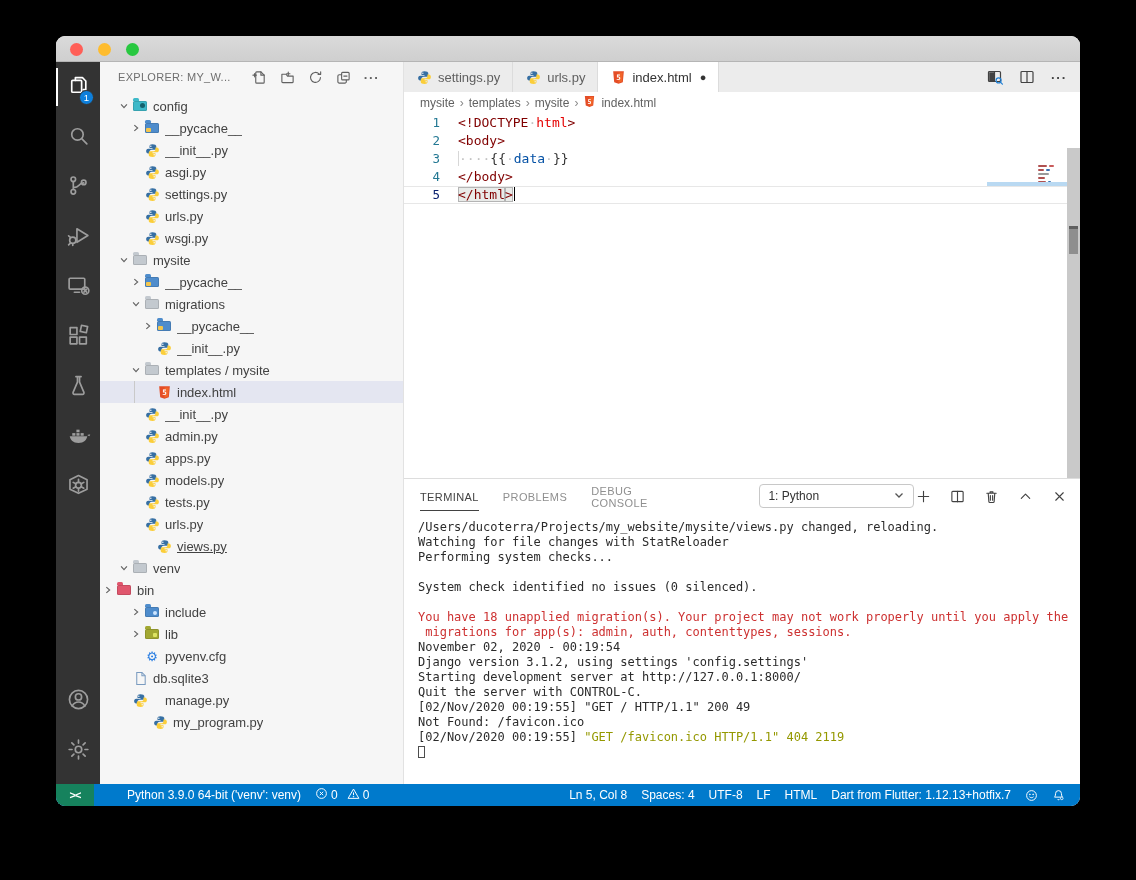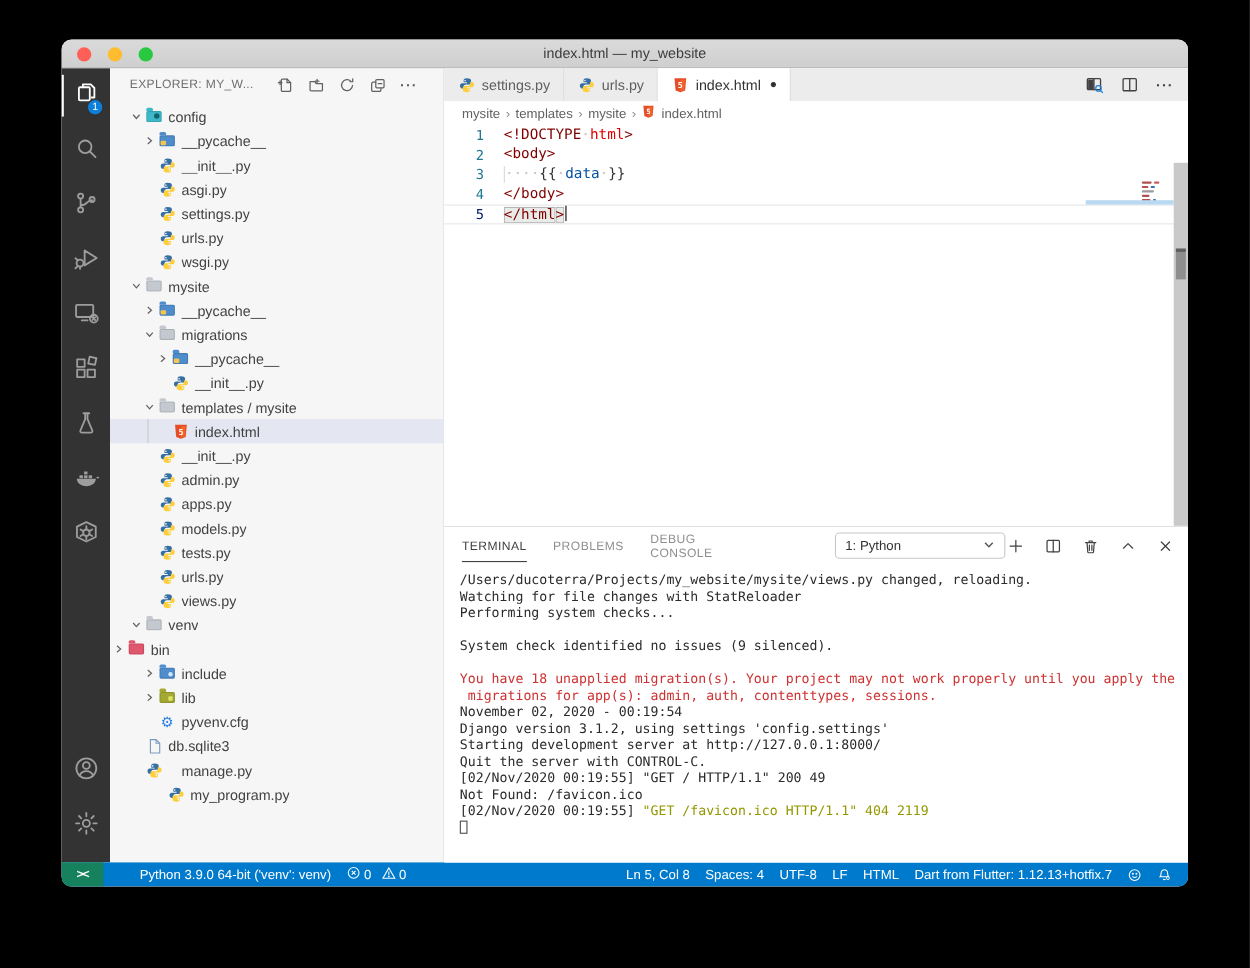--- a/index.html
+++ b/index.html
@@ -138,21 +138,20 @@
 </head>
 <body>
 
 <div class="screen">
   <div class="window">
 
     <div class="titlebar">
       <span class="tl red"></span>
       <span class="tl yellow"></span>
       <span class="tl green"></span>
-      <span class="title-text">index.html — my_website</span>
     </div>
 
     <div class="main">
       <div class="activitybar">
         <div class="ab-top" id="ab-top">
             <div class="ab-item active">
               <span><svg viewBox="0 0 24 24" fill="none" stroke="currentColor" stroke-width="1.6" stroke-linecap="round" stroke-linejoin="round">
                   <rect x="5.5" y="7" width="9.5" height="11.5" rx="1"></rect>
                   <path d="M9 7V4.5h6.8L19 7.7V16h-2.5"></path>
                 </svg></span>
@@ -458,21 +457,21 @@
             </div>
             <div class="row" style="padding-left: 44px;">
               <span class="ficon">
                 <svg viewBox="0 0 16 16">
                   <path fill="#366fa3" d="M7.9 1.2c-2.2 0-3.1.9-3.1 2.1v1.9h3.2v.9H3.4C2 6.1 1.2 7.1 1.2 8.6c0 1.5.8 2.5 2.2 2.5h1.5V9.2c0-1.2 1-2 2.2-2h3.3c1 0 1.6-.7 1.6-1.6V3.3c0-1.3-1.5-2.1-4.1-2.1zM6.2 2.7a.8.8 0 110 1.6.8.8 0 010-1.6z"></path>
                   <path fill="#fbce3a" d="M8.1 14.8c2.2 0 3.1-.9 3.1-2.1v-1.9H8v-.9h4.6c1.4 0 2.2-1 2.2-2.5 0-1.5-.8-2.5-2.2-2.5h-1.5v1.9c0 1.2-1 2-2.2 2H5.6c-1 0-1.6.7-1.6 1.6v2.3c0 1.3 1.5 2.1 4.1 2.1zm1.7-1.5a.8.8 0 110-1.6.8.8 0 010 1.6z"></path>
                 </svg>
               </span>
               <span class="label">urls.py</span>
             </div>
-            <div class="row" style="padding-left: 44px;">
+            <div class="row" style="padding-left: 56px; text-decoration: underline;">
               <span class="ficon">
                 <svg viewBox="0 0 16 16">
                   <path fill="#366fa3" d="M7.9 1.2c-2.2 0-3.1.9-3.1 2.1v1.9h3.2v.9H3.4C2 6.1 1.2 7.1 1.2 8.6c0 1.5.8 2.5 2.2 2.5h1.5V9.2c0-1.2 1-2 2.2-2h3.3c1 0 1.6-.7 1.6-1.6V3.3c0-1.3-1.5-2.1-4.1-2.1zM6.2 2.7a.8.8 0 110 1.6.8.8 0 010-1.6z"></path>
                   <path fill="#fbce3a" d="M8.1 14.8c2.2 0 3.1-.9 3.1-2.1v-1.9H8v-.9h4.6c1.4 0 2.2-1 2.2-2.5 0-1.5-.8-2.5-2.2-2.5h-1.5v1.9c0 1.2-1 2-2.2 2H5.6c-1 0-1.6.7-1.6 1.6v2.3c0 1.3 1.5 2.1 4.1 2.1zm1.7-1.5a.8.8 0 110-1.6.8.8 0 010 1.6z"></path>
                 </svg>
               </span>
               <span class="label">views.py</span>
             </div>
             <div class="row" style="padding-left: 16px;">
               <span class="chev exp">
@@ -712,21 +711,21 @@
                     <path d="M4 4l8 8M12 4l-8 8"></path>
                   </svg>
                 </span>
               </span>
           </div>
           <div class="terminal" id="terminal">
               <div class="tline"><span class="tseg d">/Users/ducoterra/Projects/my_website/mysite/views.py changed, reloading.</span></div>
               <div class="tline"><span class="tseg d">Watching for file changes with StatReloader</span></div>
               <div class="tline"><span class="tseg d">Performing system checks...</span></div>
               <div class="tline">&nbsp;</div>
-              <div class="tline"><span class="tseg d">System check identified no issues (9 silenced).</span></div>
+              <div class="tline"><span class="tseg d">System check identified no issues (0 silenced).</span></div>
               <div class="tline">&nbsp;</div>
               <div class="tline"><span class="tseg r">You have 18 unapplied migration(s). Your project may not work properly until you apply the</span></div>
               <div class="tline"><span class="tseg r"> migrations for app(s): admin, auth, contenttypes, sessions.</span></div>
               <div class="tline"><span class="tseg d">November 02, 2020 - 00:19:54</span></div>
               <div class="tline"><span class="tseg d">Django version 3.1.2, using settings 'config.settings'</span></div>
               <div class="tline"><span class="tseg d">Starting development server at http://127.0.0.1:8000/</span></div>
               <div class="tline"><span class="tseg d">Quit the server with CONTROL-C.</span></div>
               <div class="tline"><span class="tseg d">[02/Nov/2020 00:19:55] "GET / HTTP/1.1" 200 49</span></div>
               <div class="tline"><span class="tseg d">Not Found: /favicon.ico</span></div>
               <div class="tline"><span class="tseg d">[02/Nov/2020 00:19:55] </span><span class="tseg y">"GET /favicon.ico HTTP/1.1" 404 2119</span></div>

